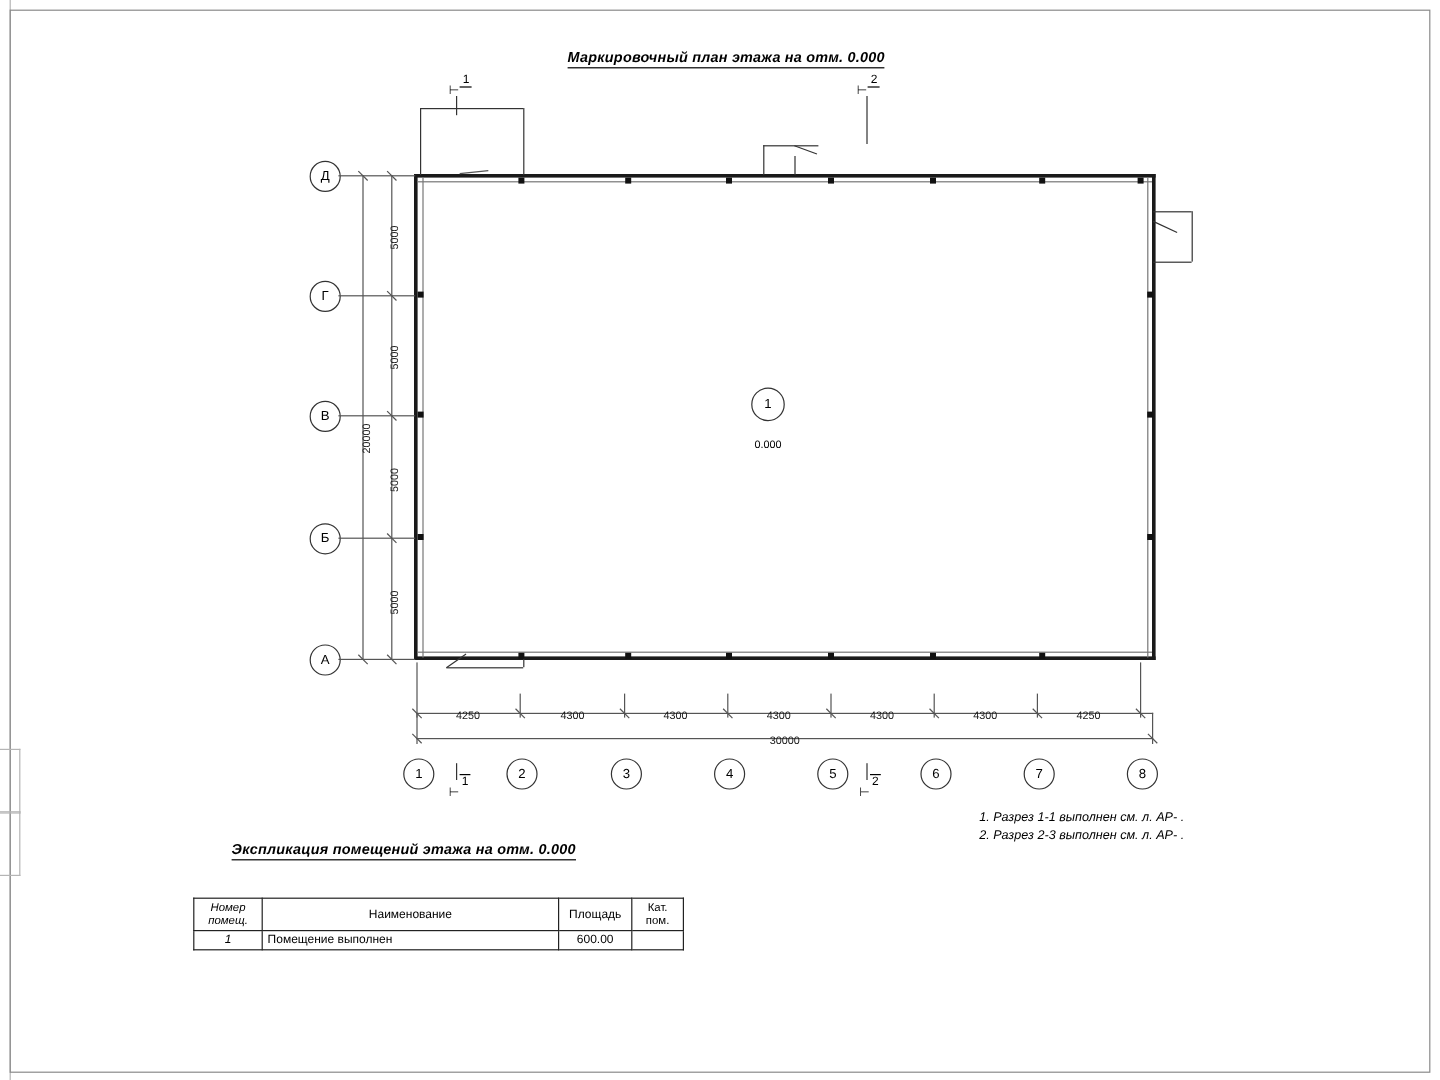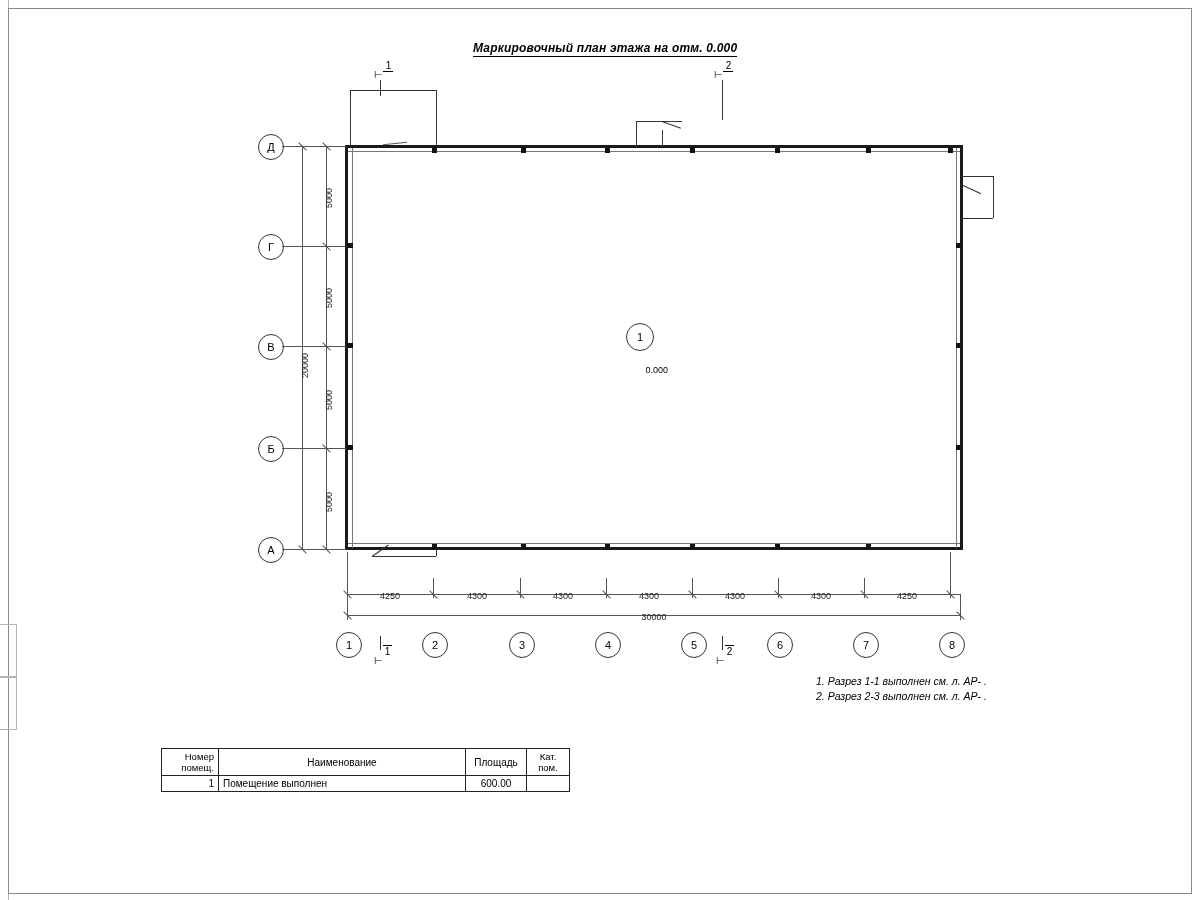--- a/index.html
+++ b/index.html
@@ -79,21 +79,21 @@
     border: 1px solid #333;
     border-radius: 50%;
     background: #fff;
     font-size: 11px;
     line-height: 26px;
     text-align: center;
   }
   .room-level {
     position: absolute;
     font-size: 9px;
-    text-align: right;
+    text-align: center;
     white-space: nowrap;
   }
 
   
   .dim-txt {
     position: absolute;
     font-size: 9px;
     color: #1a1a1a;
     white-space: nowrap;
     text-align: center;
@@ -152,21 +152,21 @@
     position: absolute;
     border-collapse: collapse;
     font-size: 10px;
   }
   .exp-table td, .exp-table th {
     border: 1px solid #222;
     padding: 2px 4px;
     font-weight: normal;
     vertical-align: middle;
   }
-  .exp-table .c-num { width: 48px; text-align: right; }
+  .exp-table .c-num { width: 48px; text-align: center; font-style: italic; }
   .exp-table .c-name { width: 238px; text-align: center; }
   .exp-table .c-area { width: 52px; text-align: center; }
   .exp-table .c-cat  { width: 34px; text-align: center; }
   .exp-table td.l { text-align: left; }
   .exp-table td.r { text-align: right; }
   .hdr-small { font-size: 9.5px; line-height: 11px; }
 </style>
 </head>
 <body>
 
@@ -325,20 +325,21 @@
   <div class="bubble" style="left:509px; top:632px;">3</div>
   <div class="bubble" style="left:595px; top:632px;">4</div>
   <div class="bubble" style="left:681px; top:632px;">5</div>
   <div class="bubble" style="left:767px; top:632px;">6</div>
   <div class="bubble" style="left:853px; top:632px;">7</div>
   <div class="bubble" style="left:939px; top:632px;">8</div>
 
   <div class="notes" style="left:816px; top:674px;">1. Разрез 1-1 выполнен см. л. АР- .</div>
   <div class="notes" style="left:816px; top:689px;">2. Разрез 2-3 выполнен см. л. АР- .</div>
 
+  <div class="title-underlined" style="left:193px; top:701px;">Экспликация помещений этажа на отм. 0.000</div>
 
   <table class="exp-table" style="left:161px; top:748px;">
     <tbody>
         <tr>
       <th class="c-num hdr-small">
         <div>Номер</div>
         <div>помещ.</div>
       </th>
       <th class="c-name">Наименование</th>
       <th class="c-area">Площадь</th>

